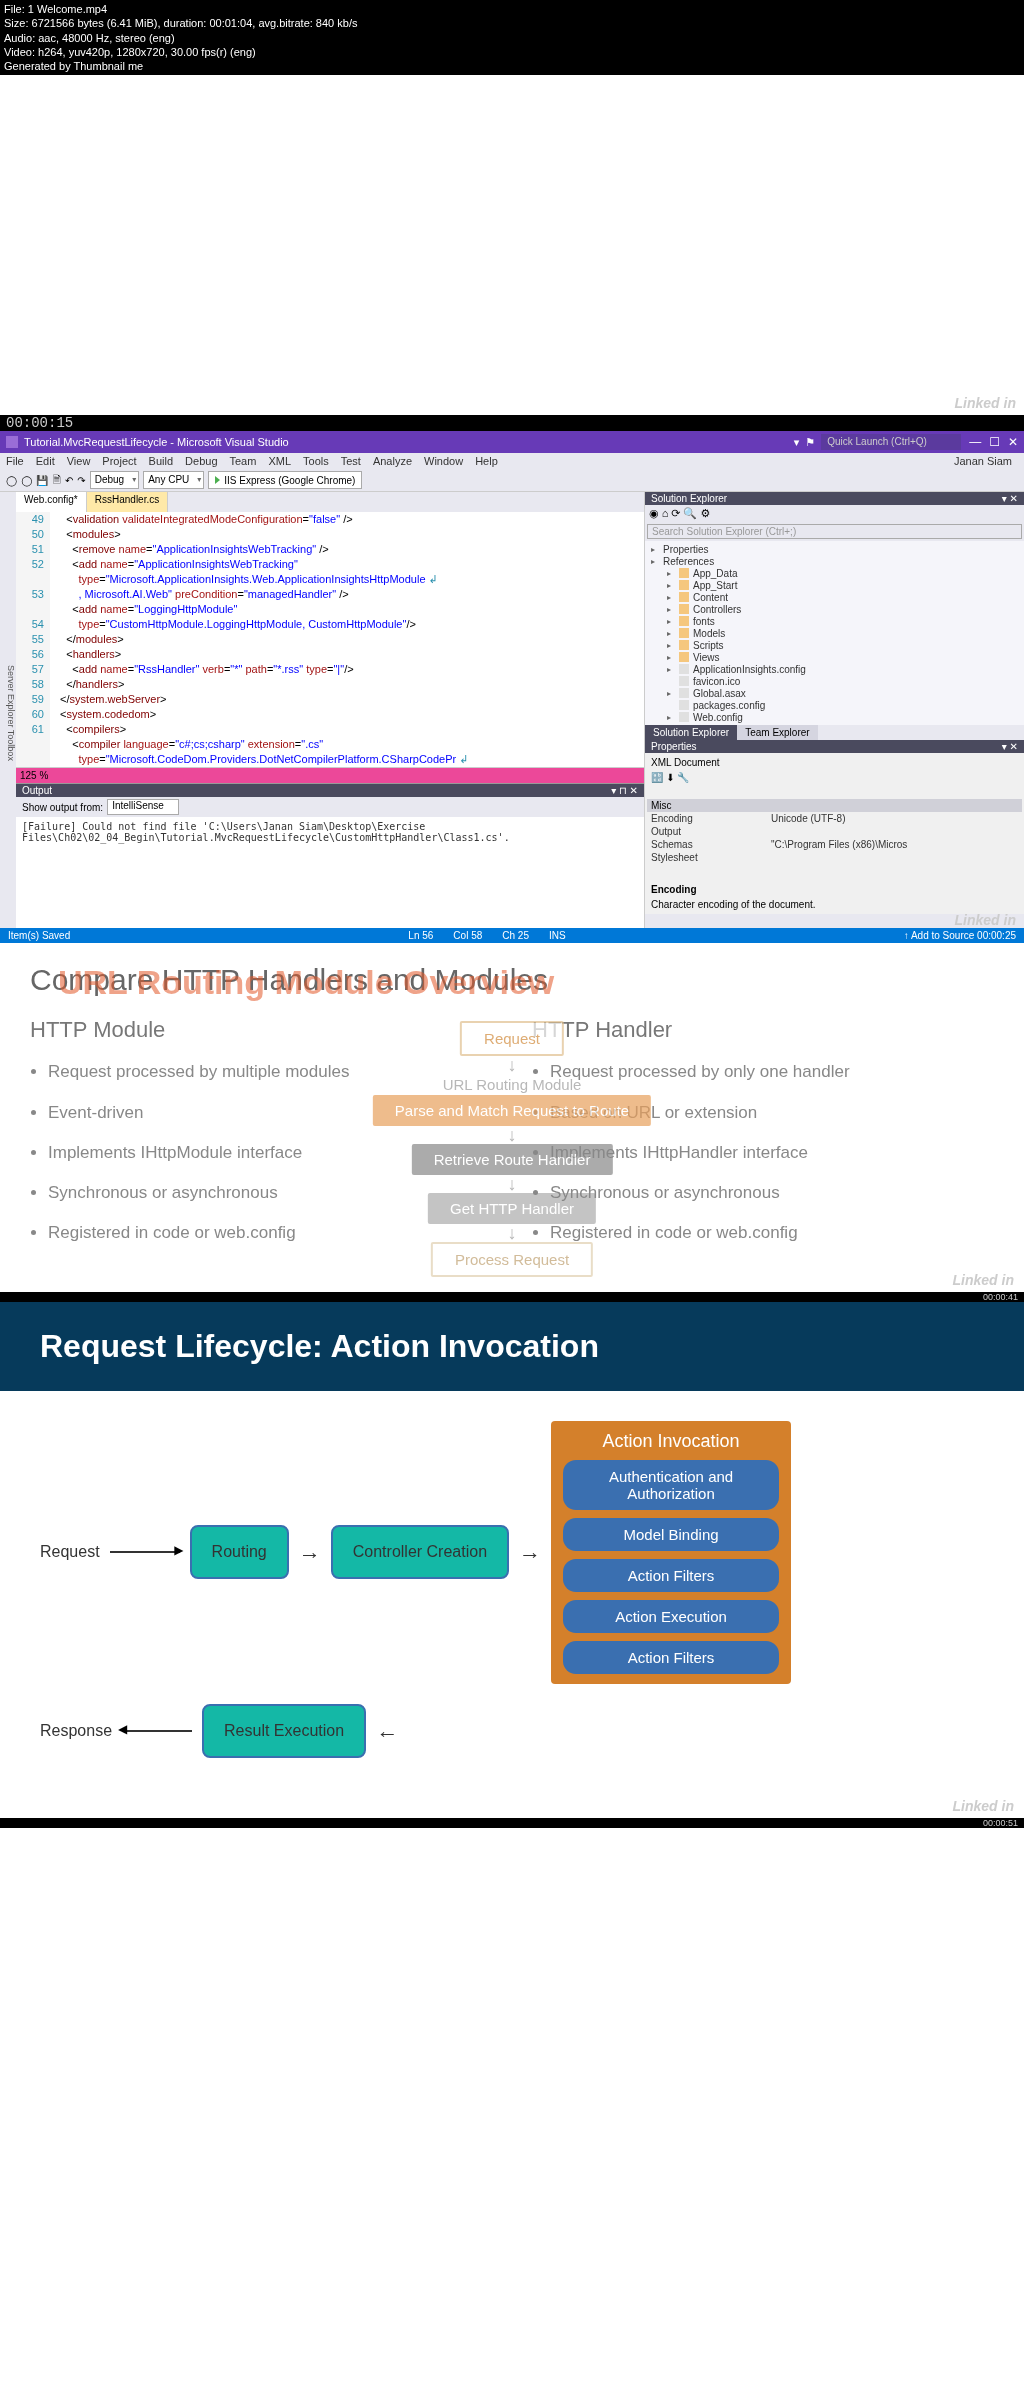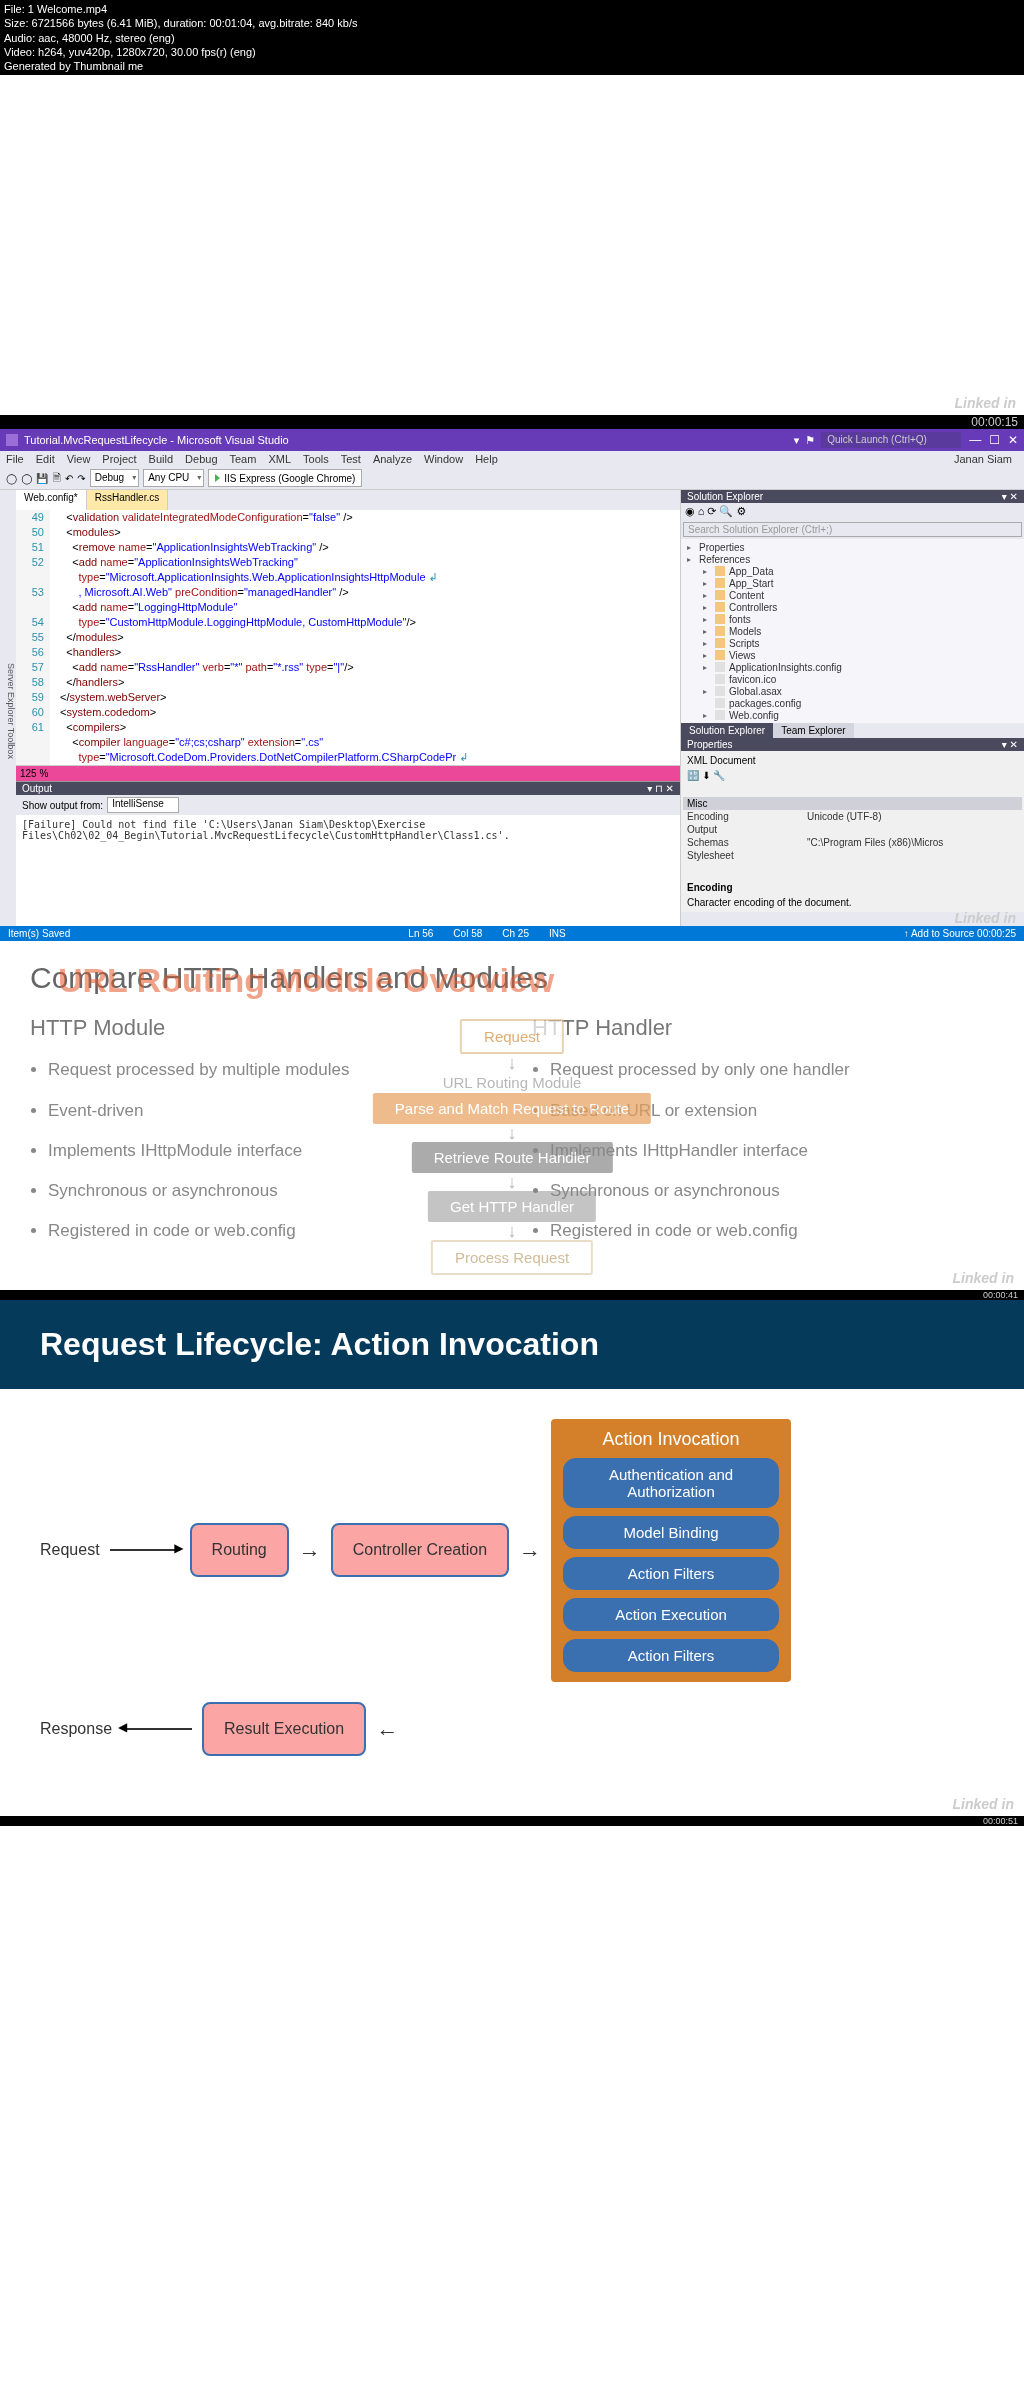--- a/index.html
+++ b/index.html
@@ -1,19 +1,19 @@
 <!DOCTYPE html>
 <html><head>
 <meta charset="utf-8">
 <style>
 * { margin:0; padding:0; box-sizing:border-box; font-family:"Segoe UI",Arial,sans-serif; }
 body { background:#fff; width:1024px; }
 .meta-bar { background:#000; color:#fff; font-size:11px; padding:2px 4px; line-height:1.3; font-family:Arial,sans-serif; }
 .meta-bar div { white-space:nowrap; }
-.meta-timestamp { text-align:right; font-size:12px; color:#ccc; padding-right:6px; }
+.meta-timestamp { font-size:14px; color:#ccc; padding-right:6px;font-family:Liberation Mono, monospace; }
 .white-block { background:#fff; height:340px; position:relative; }
 .linkedin-wm { position:absolute; right:8px; bottom:4px; color:#ccc; font-size:14px; font-weight:bold; font-style:italic;margin-top:40px; }
 
 
 .vs { background:#e6e6f0; font-size:11px; }
 .vs-title { background:#673ab7; color:#fff; display:flex; align-items:center; padding:3px 6px; font-size:11px; }
 .vs-title .icon-sq { width:12px; height:12px; background:#9a6dd7; margin-right:6px; }
 .vs-title .title-text { flex:0 0 auto;text-align:right; }
 .vs-title .spacer { flex:1; }
 .vs-title .quick-launch { background:#5b3a9e; color:#ccc; padding:1px 6px; font-size:10px; width:140px; height:16px; line-height:14px; }
@@ -39,21 +39,21 @@
 .kw-red { color:#a31515; }
 .kw-brown { color:#800000; }
 .kw-teal { color:#2b91af; }
 .zoom { font-size:10px; padding:2px 4px; background:#ec4899; border-top:1px solid #ccc; }
 .output-pane { background:#e8e8f0; border-top:1px solid #999; font-size:10px; }
 .output-title { background:#4a4a5e; color:#fff; padding:1px 6px; display:flex; }
 .output-title .flex { flex:1; }
 .output-bar { padding:2px 6px; display:flex; gap:4px; align-items:center; }
 .output-bar .combo2 { background:#fff; border:1px solid #aaa; padding:0 14px 0 4px; height:16px; position:relative; font-size:10px; }
 .output-text { padding:4px 6px; font-family:Consolas,monospace; font-size:10px; color:#333; background:#fff; min-height:52px; }
-.vs-right { width:344px; display:flex; flex-direction:column; background:#e8e8f0; border-left:1px solid #ccc; }
+.vs-right { width:380px; display:flex; flex-direction:column; background:#e8e8f0; border-left:1px solid #ccc; }
 .panel-title { background:#4a4a5e; color:#fff; font-size:10px; padding:1px 6px; display:flex; }
 .panel-title .flex { flex:1; }
 .search-box { border:1px solid #aaa; padding:1px 4px; color:#999; font-size:10px; margin:2px; }
 .tree { font-size:10px; color:#333; padding:2px 6px; background:#f5f5fa; }
 .tree .row { display:flex; align-items:center; gap:4px; padding:0.5px 0; }
 .tree .arrow { color:#666; font-size:8px; width:8px; }
 .tree .folder-ico { width:10px; height:10px; background:#f5c77e; }
 .tree .file-ico { width:10px; height:10px; background:#e0e0e0; }
 .tree .indent { padding-left:16px; }
 .panel-tabs { display:flex; font-size:10px; background:#e8e8f0; }
@@ -84,21 +84,21 @@
 .fb-ghost { color:#bfa070; border:2px solid #e0d0b0; background:#fff; }
 .flow-arrow { color:#999; font-size:18px; line-height:1; }
 .flow-label { color:#999; font-size:15px; padding:2px 0; }
 
 
 .slide3 { background:#fff; position:relative; padding-bottom:30px; }
 .slide3-head { background:#063a5b; color:#fff; font-size:32px; font-weight:bold; padding:26px 40px; }
 .lifecycle { padding:30px 40px; position:relative; }
 .lc-row { display:flex; align-items:center; gap:10px; }
 .lc-label { font-size:16px; color:#333; }
-.lc-box { border:2px solid #3a6fb0; border-radius:8px; padding:16px 20px; font-size:16px; color:#333; text-align:center; background:#fca5a5; }
+.lc-box { border:2px solid #3a6fb0; border-radius:8px; padding:16px 20px; font-size:16px; color:#333; text-align:center; background:#14b8a6; }
 .lc-arrow-r { font-size:22px; color:#333; }
 .lc-panel { background:#d4802b; border-radius:4px; padding:10px 12px; width:240px; }
 .lc-panel h3 { color:#fff; text-align:center; font-size:18px; font-weight:500; margin-bottom:8px; }
 .lc-step { background:#3a6fb0; color:#fff; text-align:center; padding:8px 4px; font-size:15px; border-radius:13px; margin-bottom:8px; }
 .lc-step:last-child { margin-bottom:0; }
 .lc-row2 { display:flex; align-items:center; gap:10px; margin-top:20px; }
 .lc-long-arrow { border-top:2px solid #333; flex:0 0 70px; position:relative; }
 .lc-long-arrow.right::after { content:"▶"; position:absolute; right:-4px; top:-10px; font-size:12px; }
 .lc-long-arrow.left::before { content:"◀"; position:absolute; left:-4px; top:-10px; font-size:12px; }
 </style>

